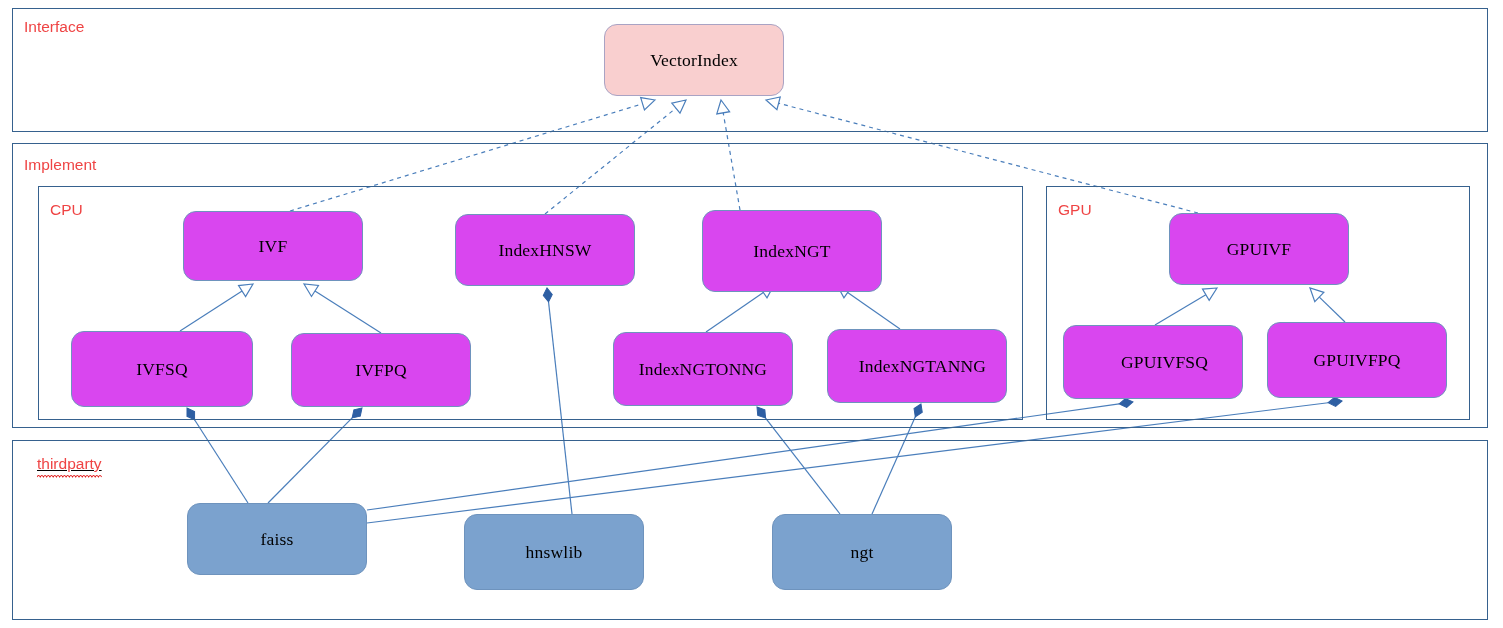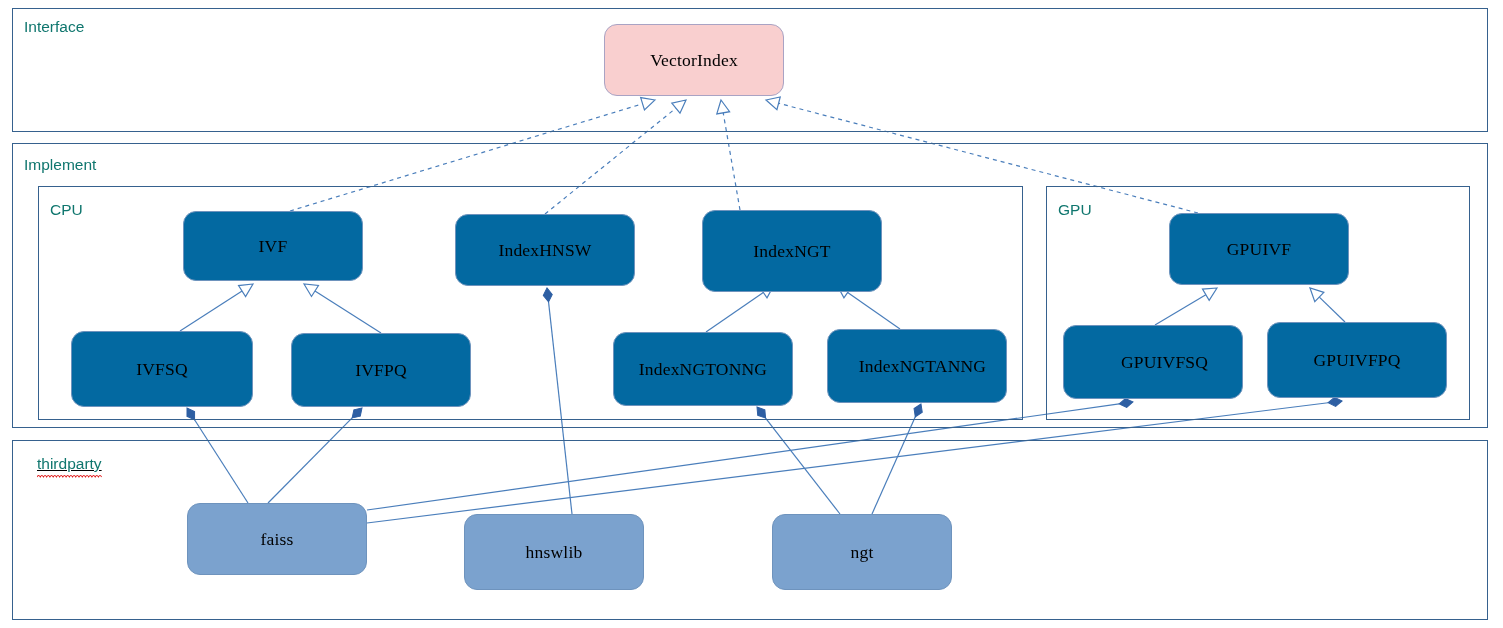--- a/index.html
+++ b/index.html
@@ -24,21 +24,21 @@
   .container-box {
     position: absolute;
     border: 1.3px solid #36618E;
     background: transparent;
     box-sizing: border-box;
   }
   .container-label {
     position: absolute;
     font-family: "Liberation Sans", sans-serif;
     font-size: 15.5px;
-    color: #0f766e;
+    color: #ef4444;
     white-space: nowrap;
     line-height: 1;
   }
   .container-label.spellcheck {
     text-decoration: underline;
     text-decoration-color: #000;
   }
   .squiggle {
     position: absolute;
     left: 0;
@@ -55,21 +55,21 @@
     align-items: center;
     justify-content: center;
     font-family: "Liberation Serif", serif;
     font-size: 17.5px;
     color: #000000;
     white-space: nowrap;
     letter-spacing: 0.2px;
     text-align: center;
   }
   .node.interface  { background: #F9CFCF; border-color: #A9A3C4; }
-  .node.impl       { background: #0369a1; border-color: #6E93BD; }
+  .node.impl       { background: #d946ef; border-color: #6E93BD; }
   .node.third      { background: #7BA2CE; border-color: #6E93BD; }
 </style>
 </head>
 <body>
 
 <div id="canvas">
 
   <svg id="edges" width="1503" height="628" viewBox="0 0 1503 628">
       <g>
         <line x1="290" y1="211" x2="642.5624144901059" y2="103.78238901807738" stroke="#4A7EBB" stroke-width="1.2" fill="none" stroke-dasharray="4 4"></line>

